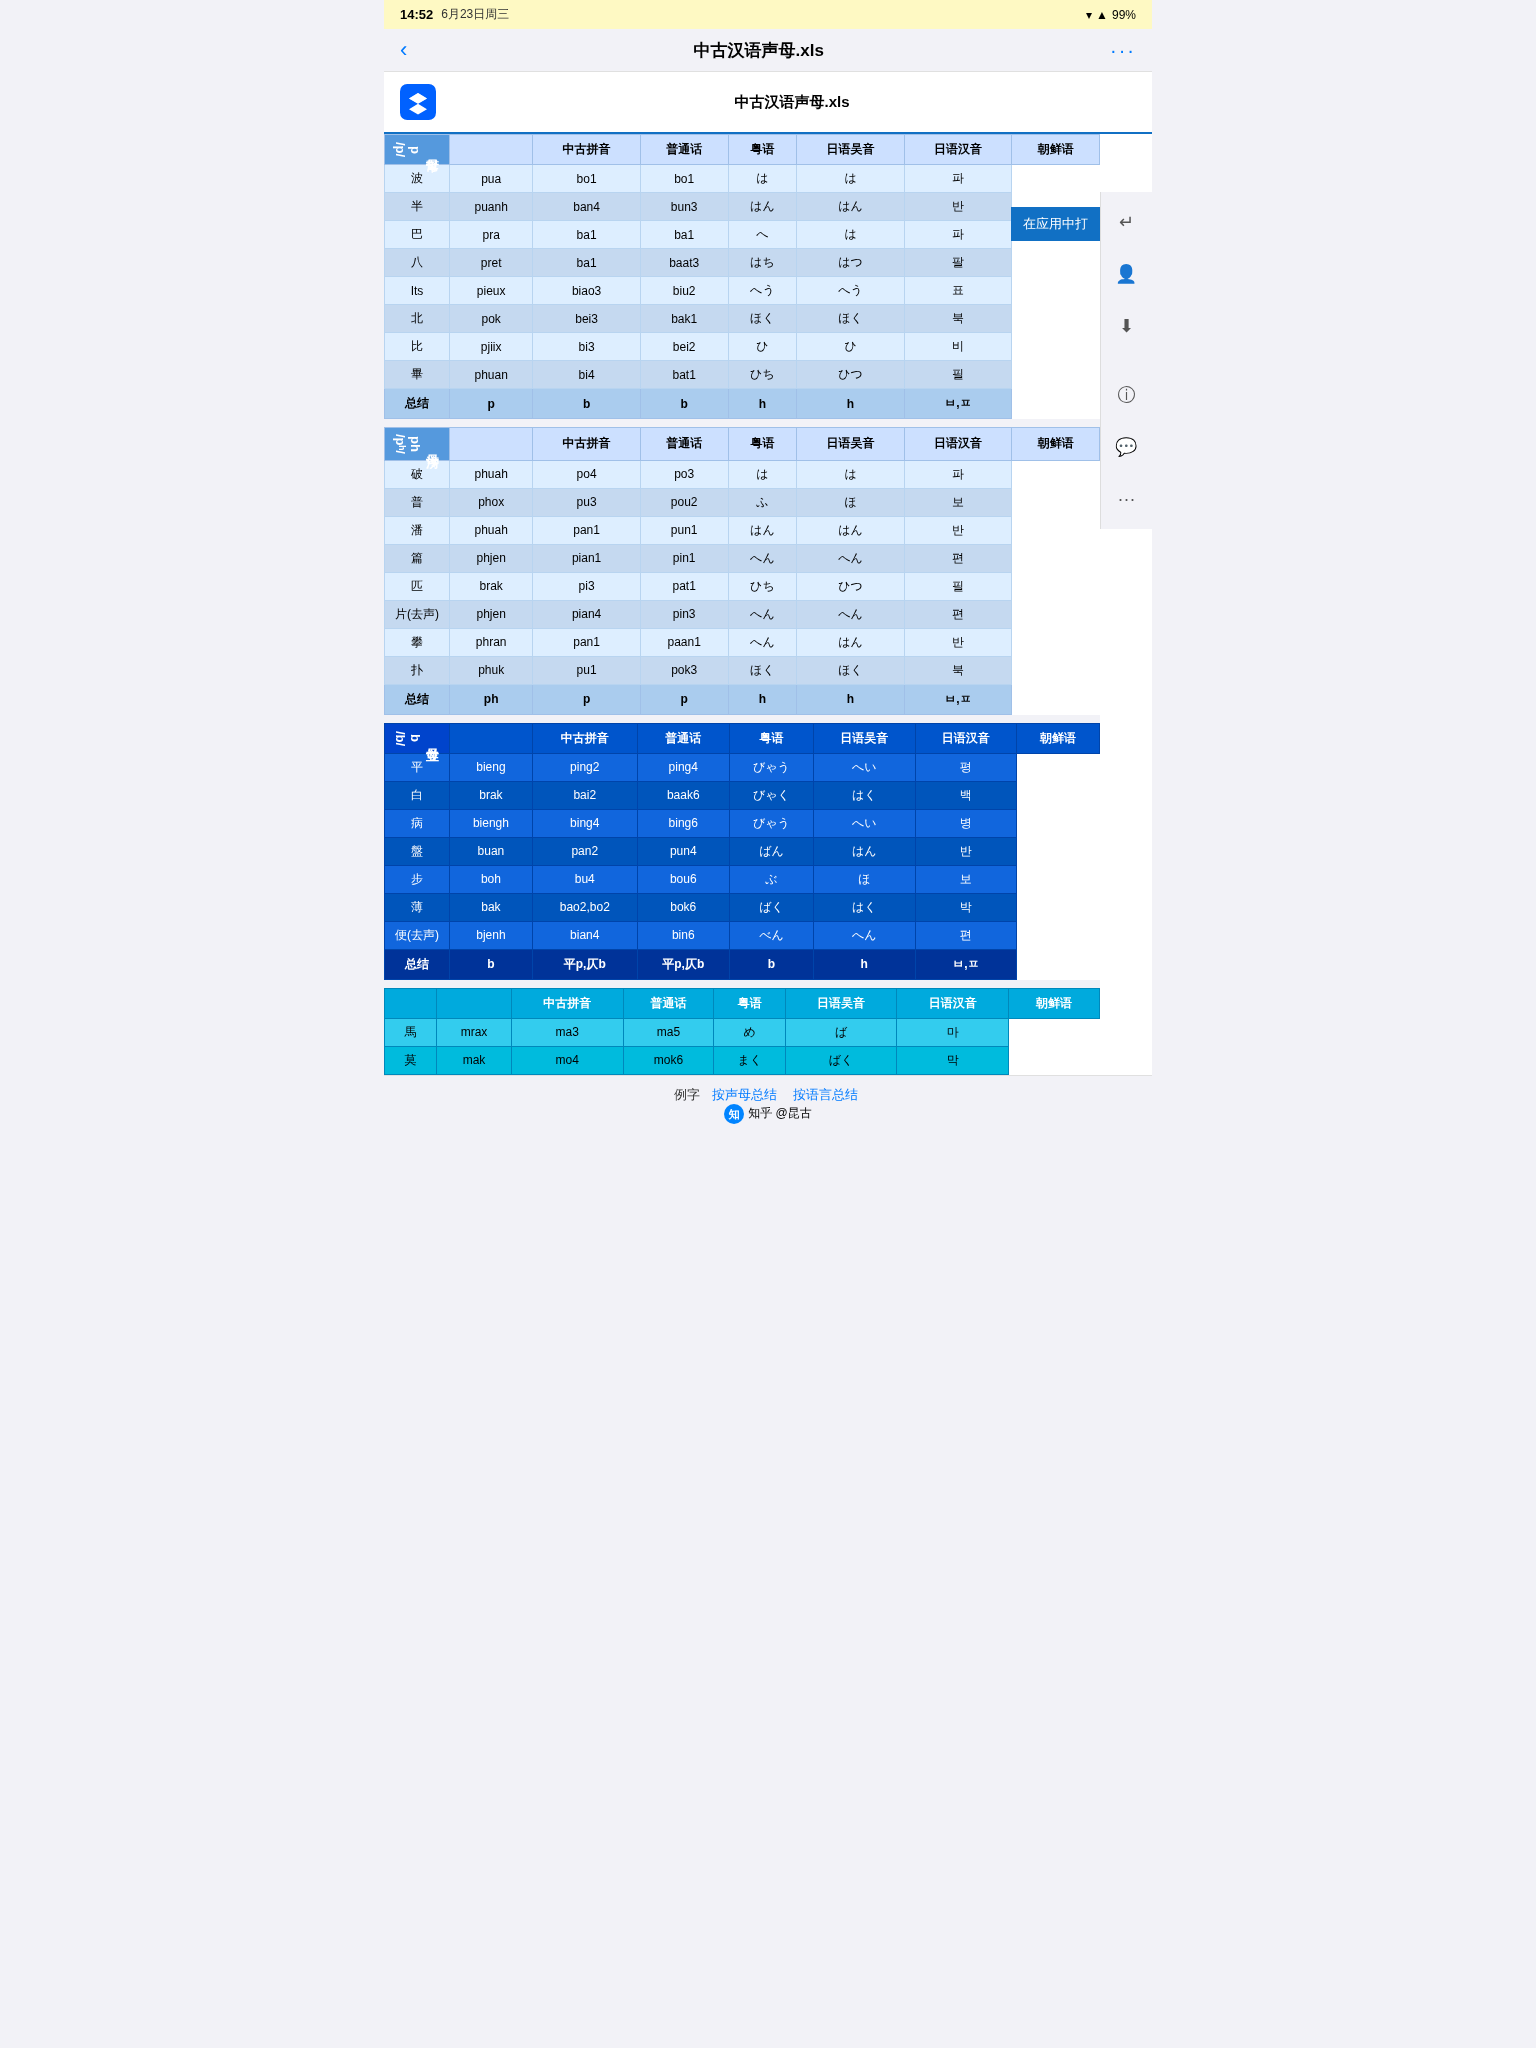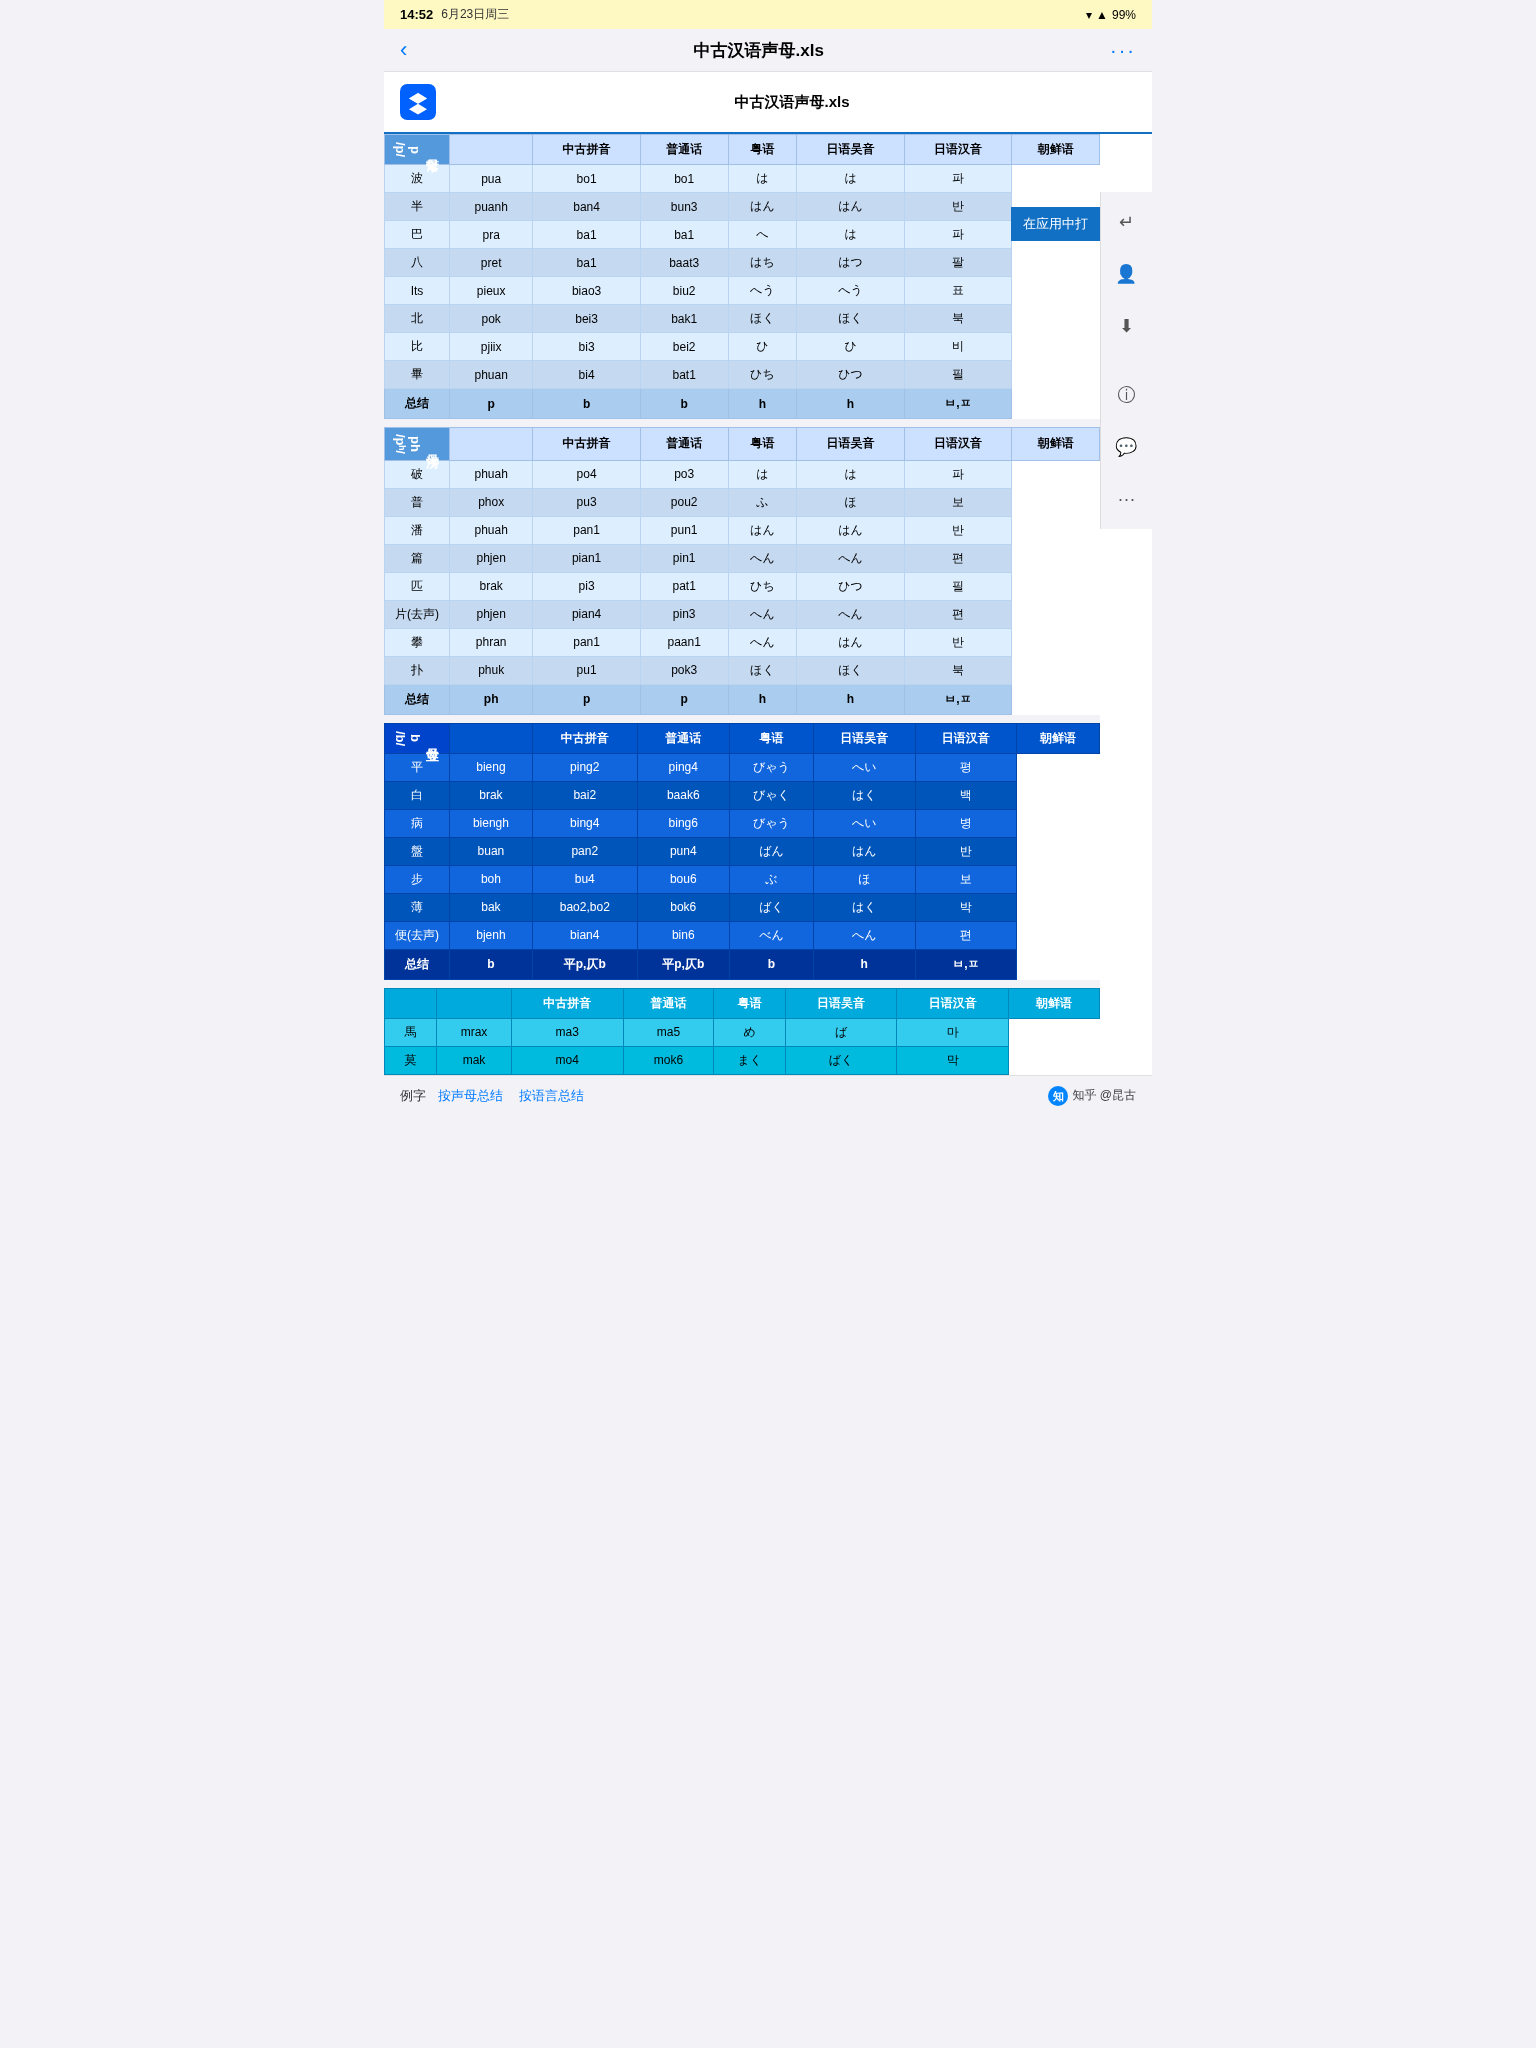--- a/index.html
+++ b/index.html
@@ -230,20 +230,21 @@
     
     .bottom-bar {
       display: flex;
       align-items: center;
       justify-content: space-between;
       padding: 10px 16px;
       background: #f2f2f7;
       border-top: 1px solid #e0e0e0;
       position: sticky;
       bottom: 0;
+      flex-direction: column;
     }
     .bottom-left {
       display: flex;
       align-items: center;
       gap: 8px;
     }
     .example-label {
       font-size: 13px;
       color: #333;
     }
@@ -251,21 +252,21 @@
       background: none;
       border: none;
       color: #007aff;
       font-size: 13px;
       cursor: pointer;
       padding: 0 4px;
       text-align: center;
     }
     .watermark {
       font-size: 12px;
-      color: #404040;
+      color: #000000;
     }
     .zhihu-icon {
       width: 20px;
       height: 20px;
       background: #0084ff;
       border-radius: 50%;
       display: inline-block;
       color: white;
       font-size: 11px;
       text-align: center;

